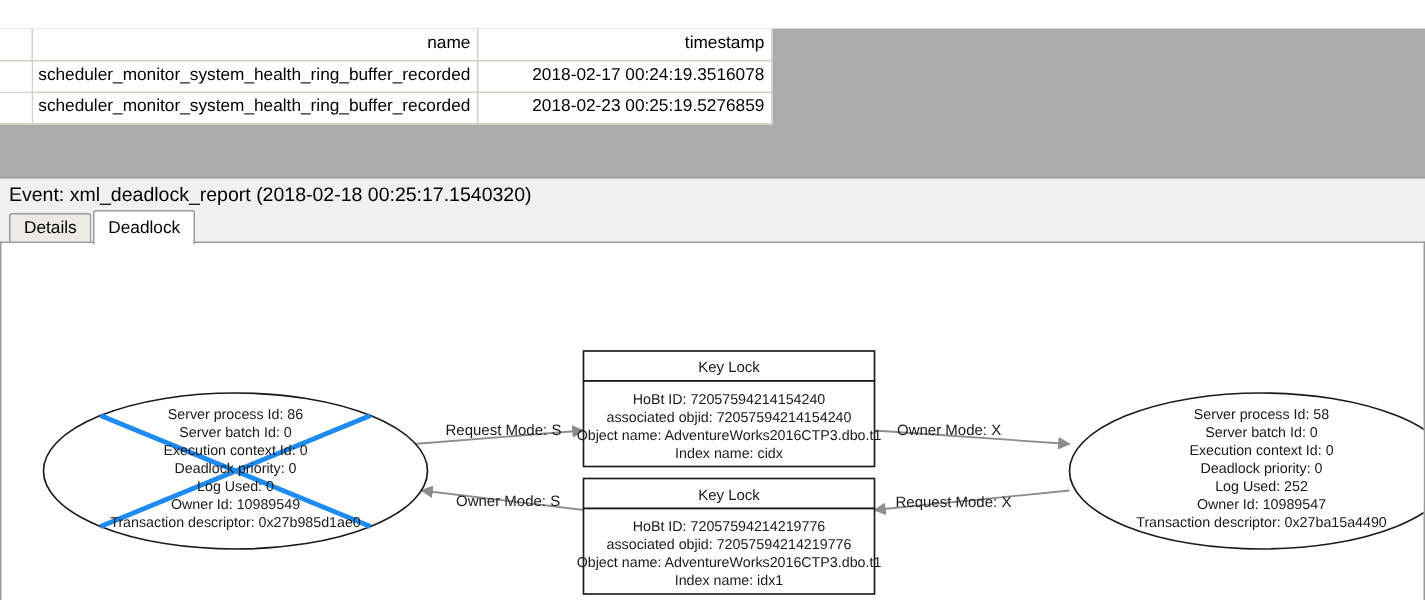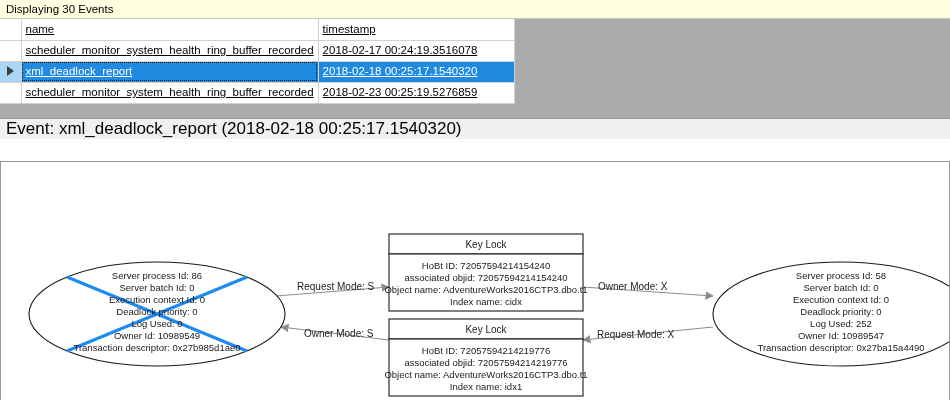--- a/index.html
+++ b/index.html
@@ -34,27 +34,26 @@
     border-collapse: collapse;
     background: #ffffff;
     table-layout: fixed;
   }
   table.grid td, table.grid th {
     border-right: 1px solid #d4d0c8;
     border-bottom: 1px solid #d4d0c8;
     padding: 2px 4px 3px 4px;
     font-weight: normal;
     font-size: 11.5px;
-    text-align: left;
+    text-align: right;
     height: 21px;
     box-sizing: border-box;
     white-space: nowrap;
     overflow: hidden;
     background: #ffffff;
-    text-decoration: underline;
   }
   table.grid th { background: #ffffff; }
   .col-sel  { width: 21px; }
   .col-name { width: 283px; }
   .col-ts   { width: 196px; }
 
   tr.row-selected td { background: #1f8ae0; color: #ffffff; }
   tr.row-selected td.sel-cell { background: #a8d6f5; }
   tr.row-selected td.name-cell {
     outline: 1px dotted #1a1a1a;
@@ -70,21 +69,21 @@
   }
 
   
   .event-header {
     position: absolute; left: 0; top: 118px; width: 950px; height: 21px;
     background: #f0f0f0;
     border-top: 1px solid #9a9a9a;
     box-sizing: border-box;
     display: flex; align-items: center;
     padding-left: 6px;
-    font-size: 17px;
+    font-size: 13px;
   }
 
   
   .tabstrip {
     position: absolute; left: 0; top: 139px; width: 950px; height: 23px;
     background: #f0f0f0;
     display: flex; align-items: flex-end;
     padding-left: 6px;
     box-sizing: border-box;
   }
@@ -125,59 +124,57 @@
   .node-shape { fill: #ffffff; stroke: #1a1a1a; stroke-width: 1.1; }
   .box-shape  { fill: #ffffff; stroke: #1a1a1a; stroke-width: 1.1; }
   .victim-x   { stroke: #1d8bf1; stroke-width: 3.2; fill: none; }
   .edge-line  { stroke: #8d8d8d; stroke-width: 1.2; fill: none; }
 </style>
 </head>
 <body>
 
 <div id="app">
 
-  <div class="banner">
-    <span>Displaying 30 Events</span>
-  </div>
 
   <div class="grid-wrap">
     <table class="grid">
       <thead>
         <tr>
           <th class="col-sel"></th>
           <th class="col-name">name</th>
           <th class="col-ts">timestamp</th>
         </tr>
       </thead>
       <tbody>
         <tr>
           <td class="col-sel sel-cell"></td>
           <td class="col-name name-cell">scheduler_monitor_system_health_ring_buffer_recorded</td>
           <td class="col-ts">2018-02-17 00:24:19.3516078</td>
         </tr>
-        <tr class="row-selected">
-          <td class="col-sel sel-cell">
-            <div class="row-arrow"></div>
-          </td>
-          <td class="col-name name-cell">xml_deadlock_report</td>
-          <td class="col-ts">2018-02-18 00:25:17.1540320</td>
-        </tr>
         <tr>
           <td class="col-sel sel-cell"></td>
           <td class="col-name name-cell">scheduler_monitor_system_health_ring_buffer_recorded</td>
           <td class="col-ts">2018-02-23 00:25:19.5276859</td>
         </tr>
       </tbody>
     </table>
   </div>
 
   <div class="event-header">
     <span>Event: xml_deadlock_report (2018-02-18 00:25:17.1540320)</span>
   </div>
 
+  <div class="tabstrip">
+    <div class="tab">
+      <span>Details</span>
+    </div>
+    <div class="tab active">
+      <span>Deadlock</span>
+    </div>
+  </div>
 
   <div class="canvas-panel">
     <svg id="graph" width="948" height="237" viewBox="0 0 948 237">
 
       <defs>
         <marker id="arrowGray" viewBox="0 0 10 10" refX="9" refY="5" markerWidth="7" markerHeight="7" orient="auto-start-reverse">
           <path d="M 0 0 L 10 5 L 0 10 z" fill="#8d8d8d"></path>
         </marker>
       </defs>
 

